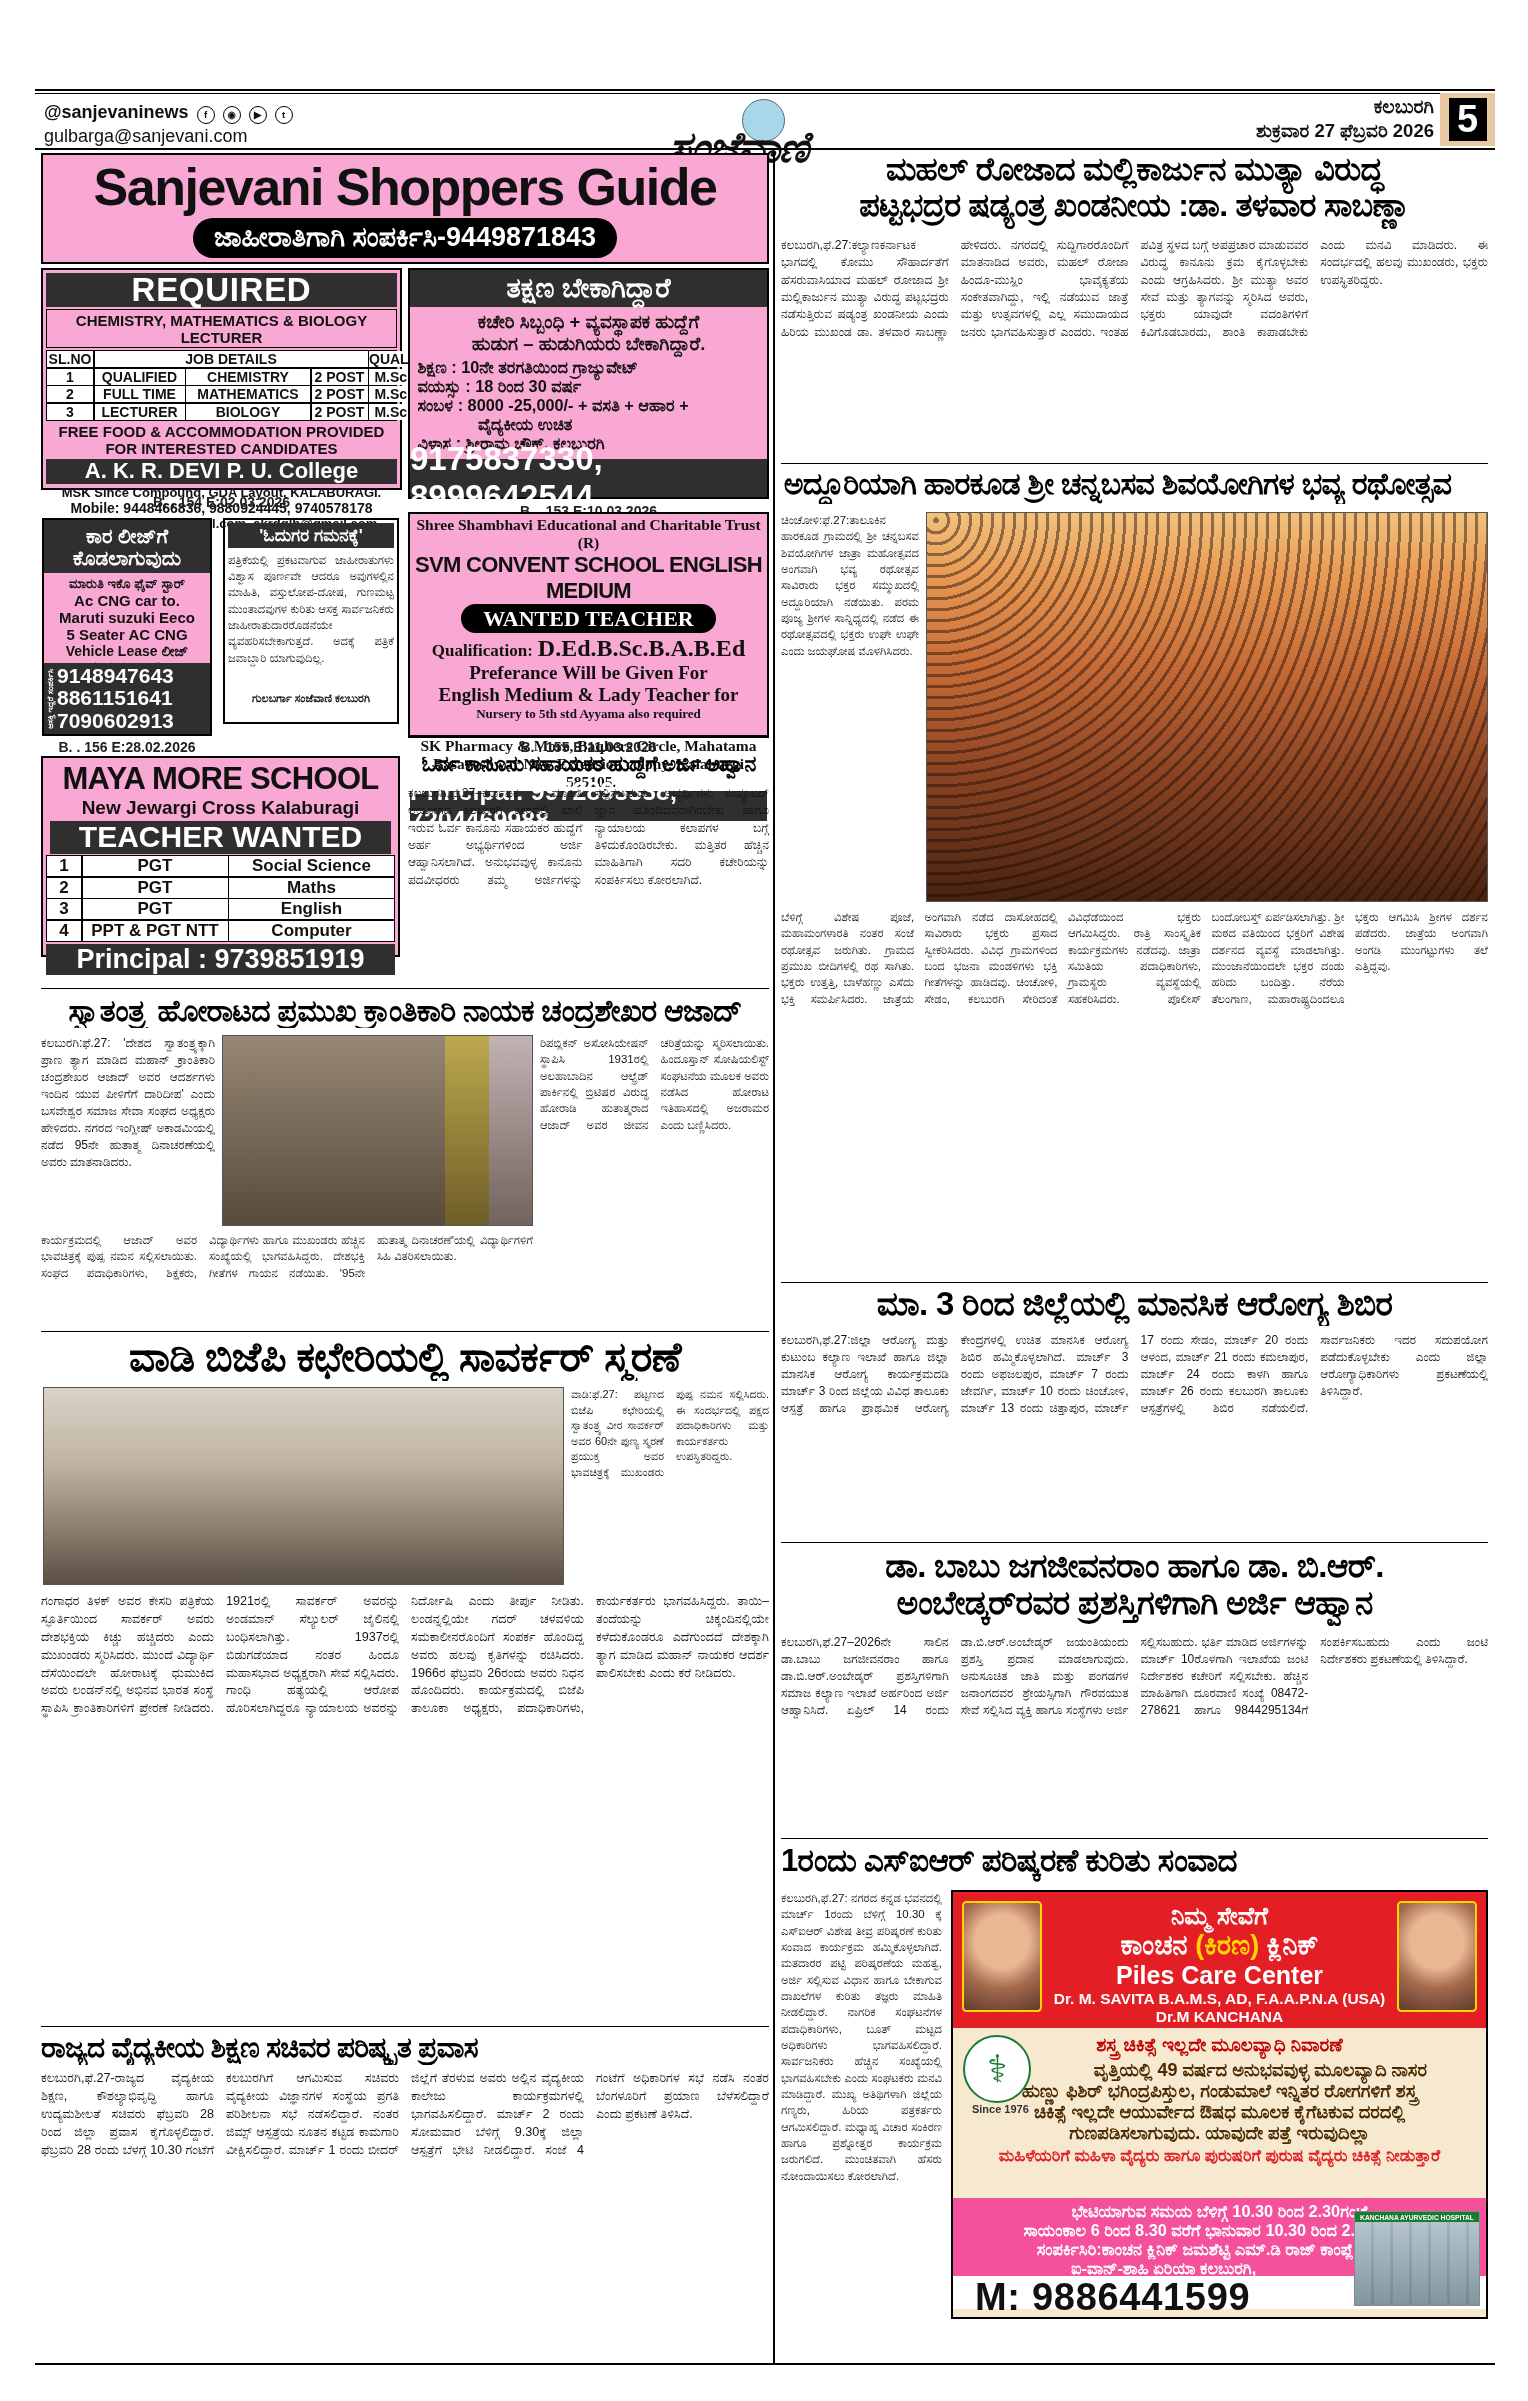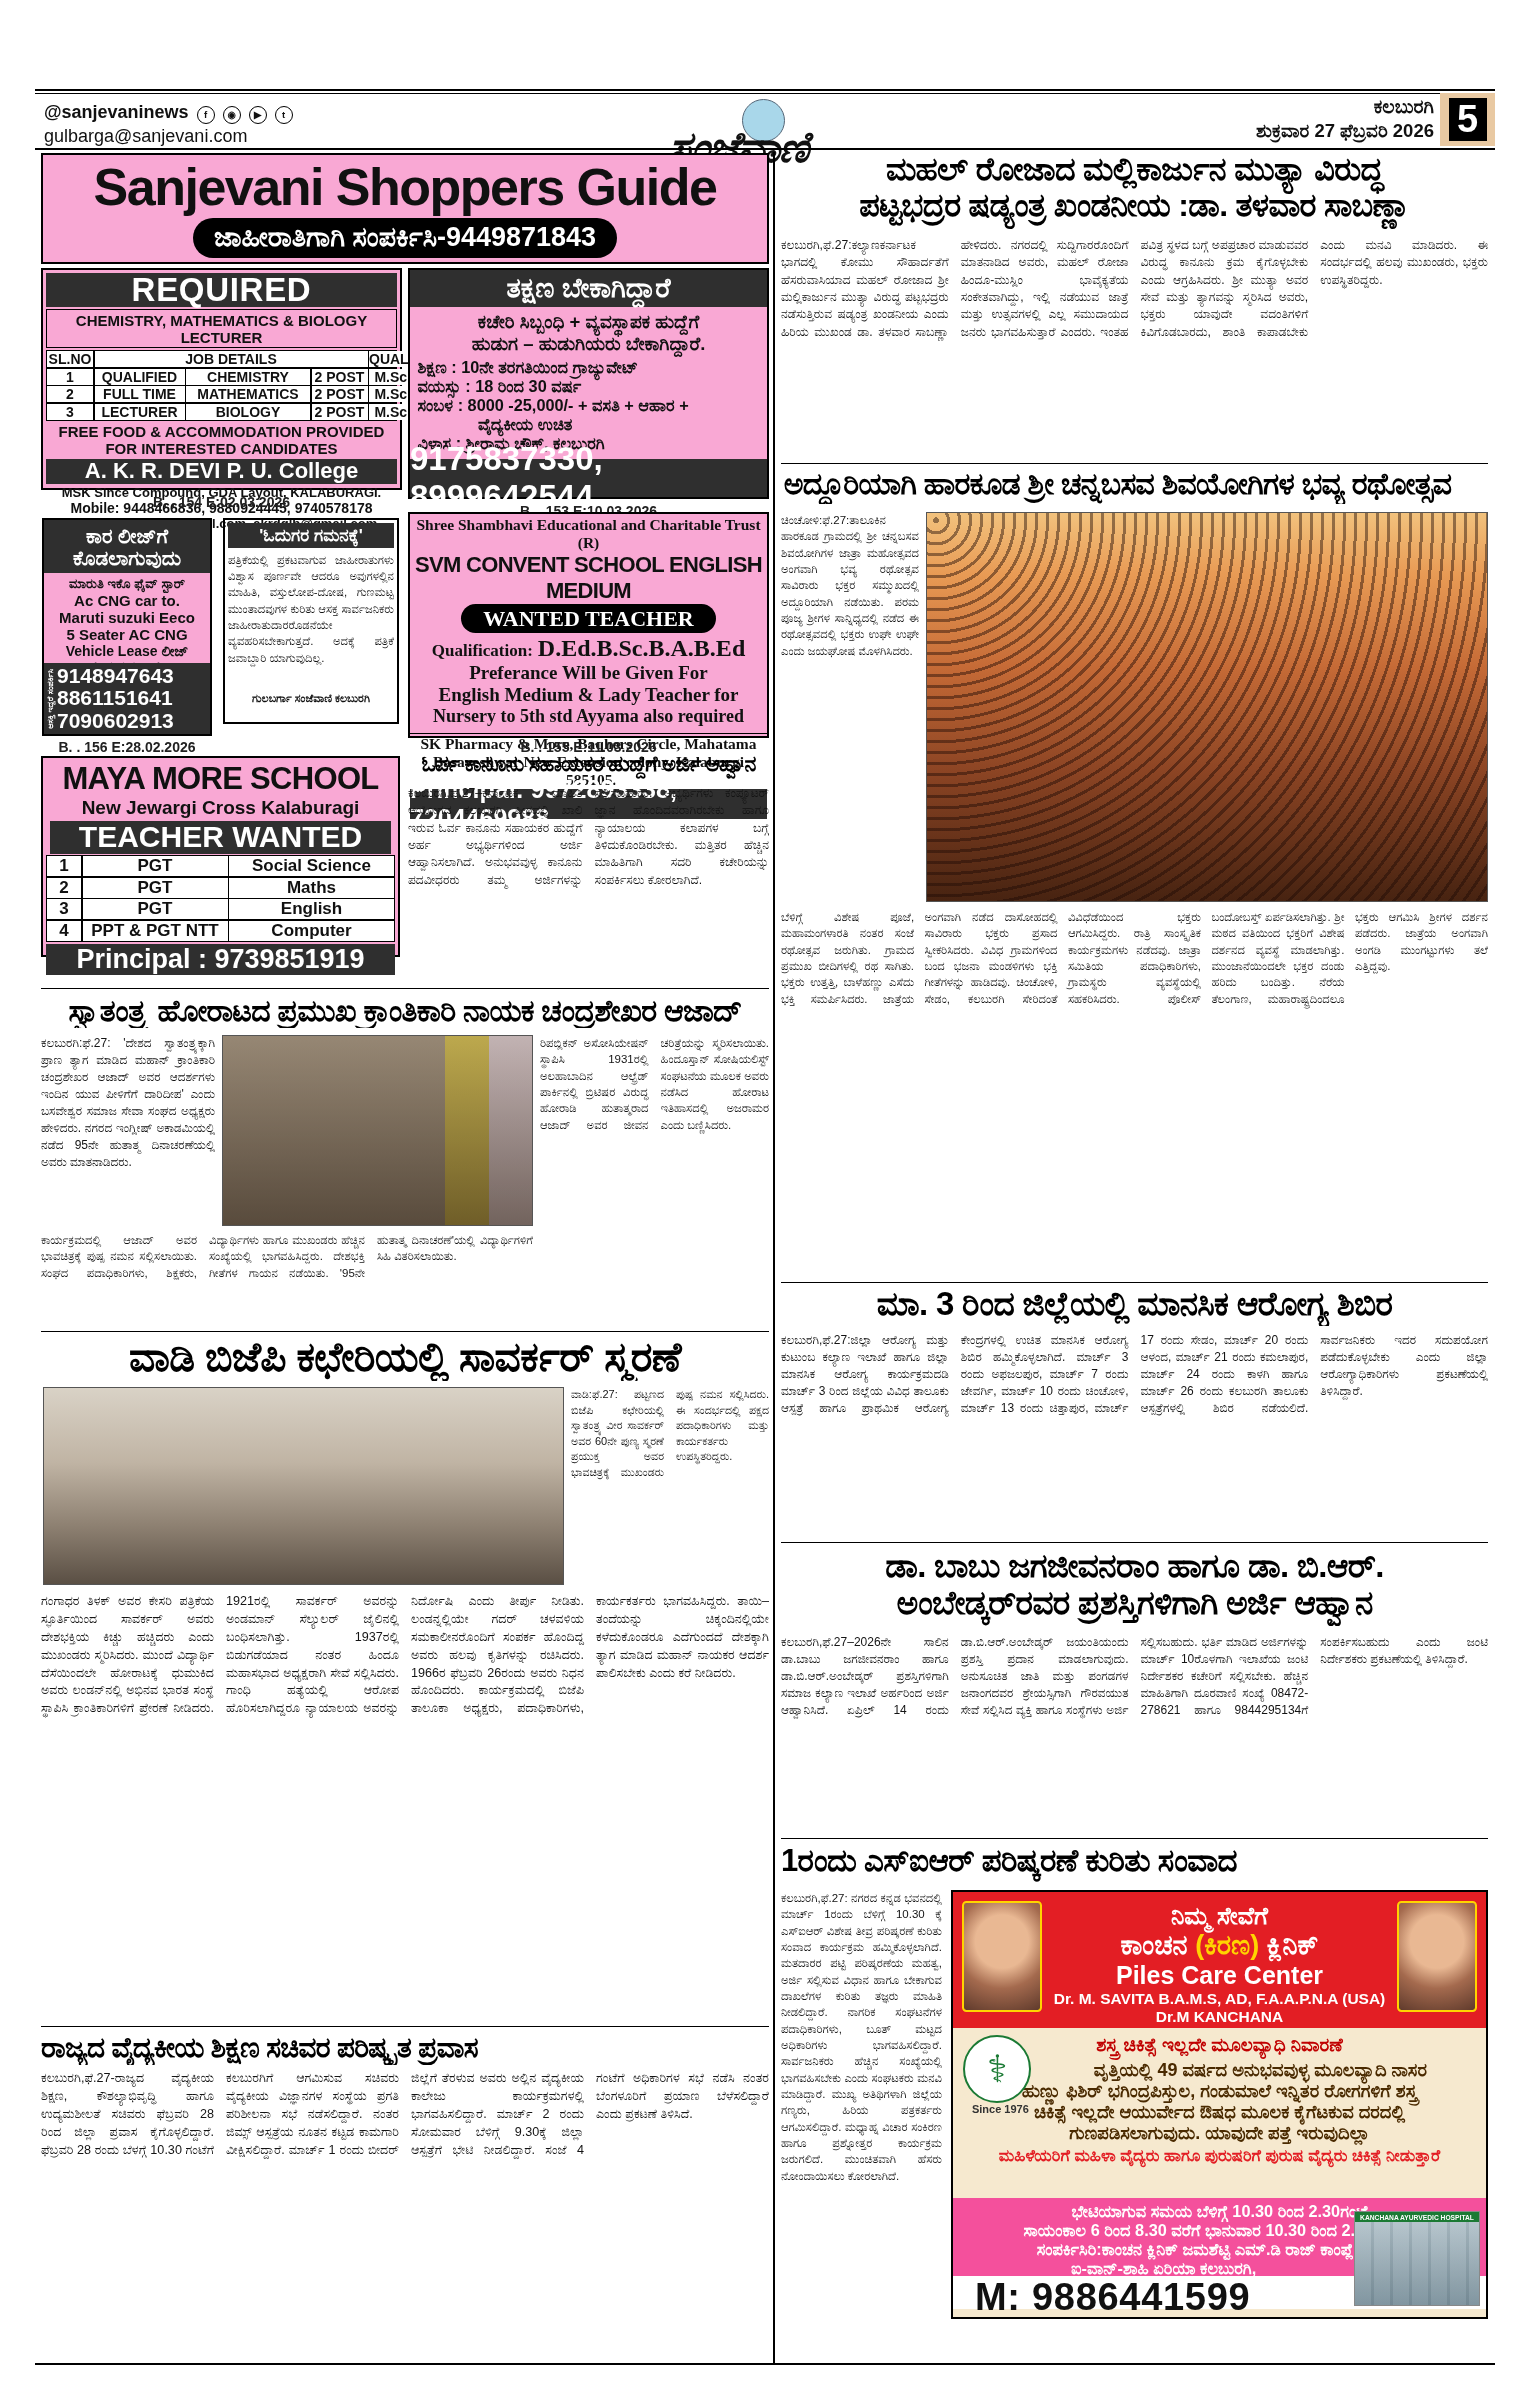--- a/index.html
+++ b/index.html
@@ -167,21 +167,21 @@
   <div class="abs adbox" style="left:408px;top:512px;width:361px;height:226px;font-family:var(--serif);">
     <div class="ctr b" style="font-size:15.5px;margin-top:1.5px;">Shree Shambhavi Educational and Charitable Trust (R)</div>
     <div class="ctr b" style="font-size:22px;letter-spacing:-0.7px;font-family:var(--sans);">SVM CONVENT SCHOOL ENGLISH MEDIUM</div>
     <div class="ctr" style="margin-top:0.7px;"><span class="pill" style="font-size:22px;padding:1.5px 22px;">WANTED TEACHER</span></div>
     <div class="ctr b" style="font-size:20px;margin-top:1.5px;">
       <span style="font-size:17px;">Qualification:</span>
       <span style="font-size:24px;">D.Ed.B.Sc.B.A.B.Ed</span>
     </div>
     <div class="ctr b" style="font-size:19px;">Preferance Will be Given For</div>
     <div class="ctr b" style="font-size:19px;">English Medium &amp; Lady Teacher for</div>
-    <div class="ctr b" style="font-size:18px;border-bottom:1.5px solid #000;padding-bottom:6px;">Nursery to 5th std Ayyama also required</div>
+    <div class="ctr b" style="font-size:13px;border-bottom:1.5px solid #000;padding-bottom:13px;">Nursery to 5th std Ayyama also required</div>
     <div class="ctr b" style="font-size:15.5px;margin-top:1.5px;">SK Pharmacy &amp; More, Baqhers Circle, Mahatama</div>
     <div class="ctr b" style="font-size:15.5px;">Basaveshwar New Extension colony, Kalaburgi -585105.</div>
     <div class="darkbar" style="height:30px;font-size:25px;font-family:var(--sans);">Principal: 9972893338, 7204469988</div>
   </div>
   <div class="abs refline" style="left:408px;top:739px;width:361px;">B. . 155 E:11.03.2026</div>
 
   <div class="abs adbox" style="left:41px;top:756px;width:359px;height:201px;padding:3px;">
     <div class="ctr b" style="font-size:31px;letter-spacing:-0.7px;">MAYA MORE SCHOOL</div>
     <div class="ctr b" style="font-size:19px;">New Jewargi Cross Kalaburagi</div>
     <div class="darkbar" style="height:33px;font-size:30px;margin:1.5px 4.4px;">TEACHER WANTED</div>

